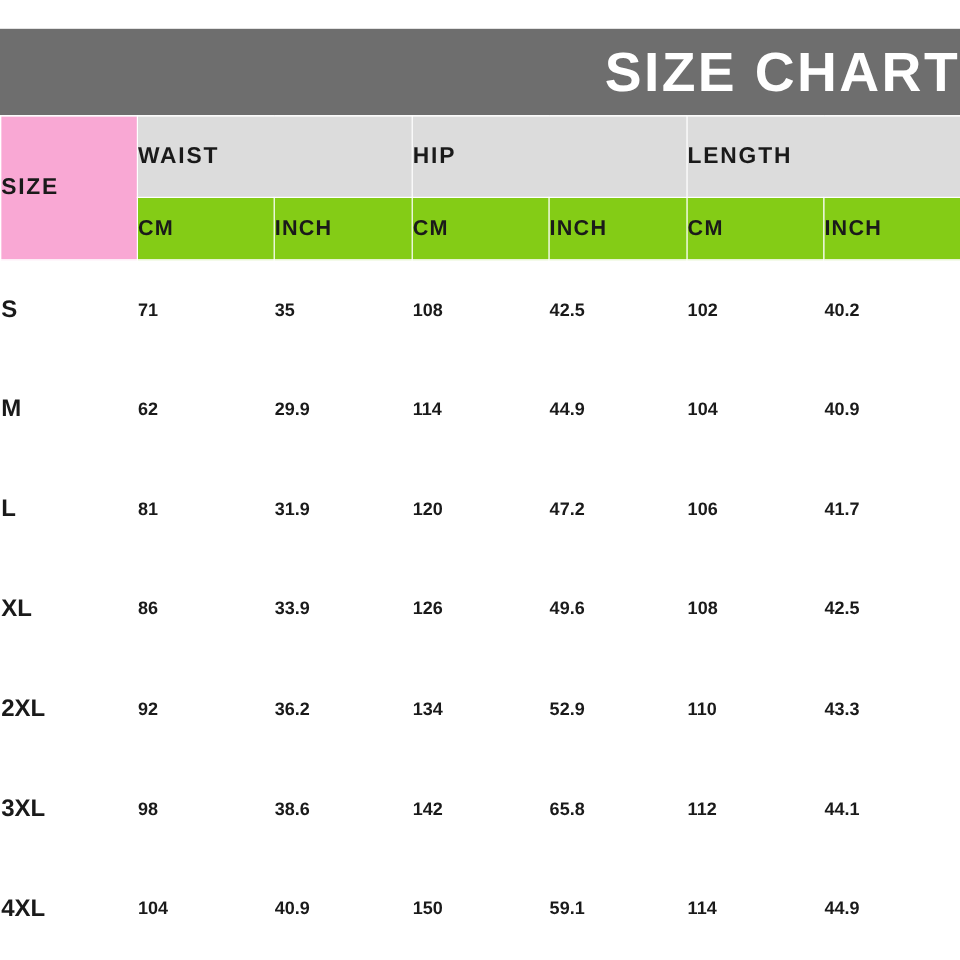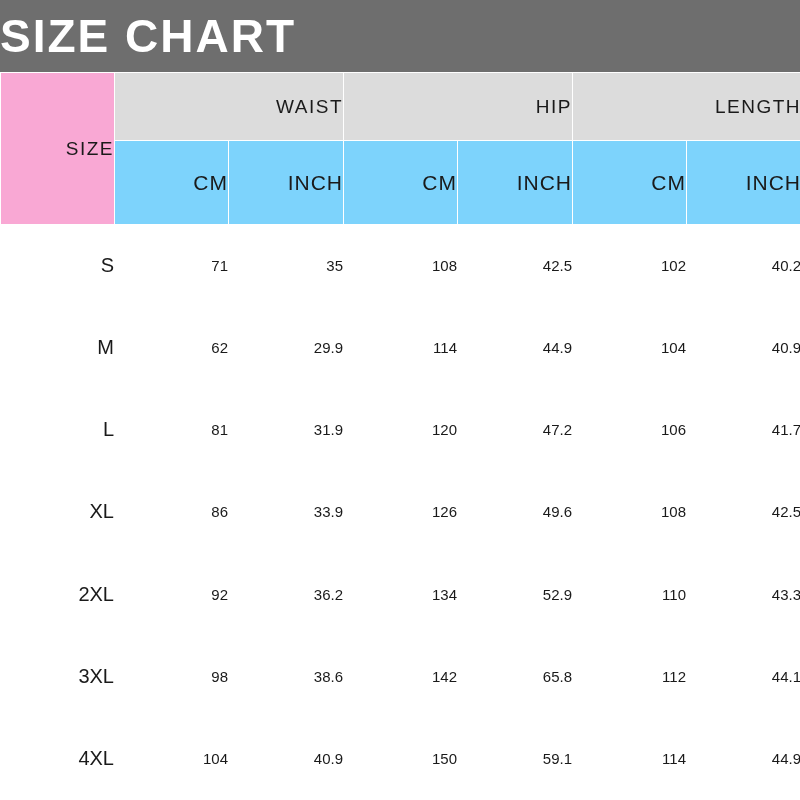--- a/index.html
+++ b/index.html
@@ -14,60 +14,61 @@
     height: 800px;
     display: flex;
     flex-direction: column;
     background: #ffffff;
   }
   .title-bar {
     height: 72px;
     background: #6e6e6e;
     display: flex;
     align-items: center;
-    justify-content: flex-start;
+    justify-content: flex-end;
     flex: 0 0 72px;
+    margin-top: 24px;
   }
   .title-bar h1 {
     color: #ffffff;
     font-size: 46px;
     font-weight: bold;
     letter-spacing: 2px;
     line-height: 1;
   }
   table.size-table {
     width: 800px;
     border-collapse: collapse;
     table-layout: fixed;
     flex: 1 1 auto;
   }
   table.size-table td, table.size-table th {
     border: 1px solid #ffffff;
-    text-align: right;
+    text-align: left;
     vertical-align: middle;
-    font-weight: normal;
+    font-weight: bold;
     color: #1a1a1a;
   }
   
   .hdr-group {
     background: #dcdcdc;
     font-size: 19px;
     letter-spacing: 1.5px;
     height: 68px;
   }
   .hdr-size {
     background: #f9a8d4;
     font-size: 19px;
     letter-spacing: 1.5px;
   }
   .hdr-unit {
-    background: #7dd3fc;
-    font-size: 21px;
+    background: #84cc16;
+    font-size: 18px;
     letter-spacing: 1px;
-    height: 84px;
+    height: 52px;
   }
   
   .body-row td {
     height: 81px;
     font-size: 15px;
     background: #ffffff;
     border: 1px solid #d9d9d9;
   }
   .body-row td.size-cell {
     font-size: 20px;

